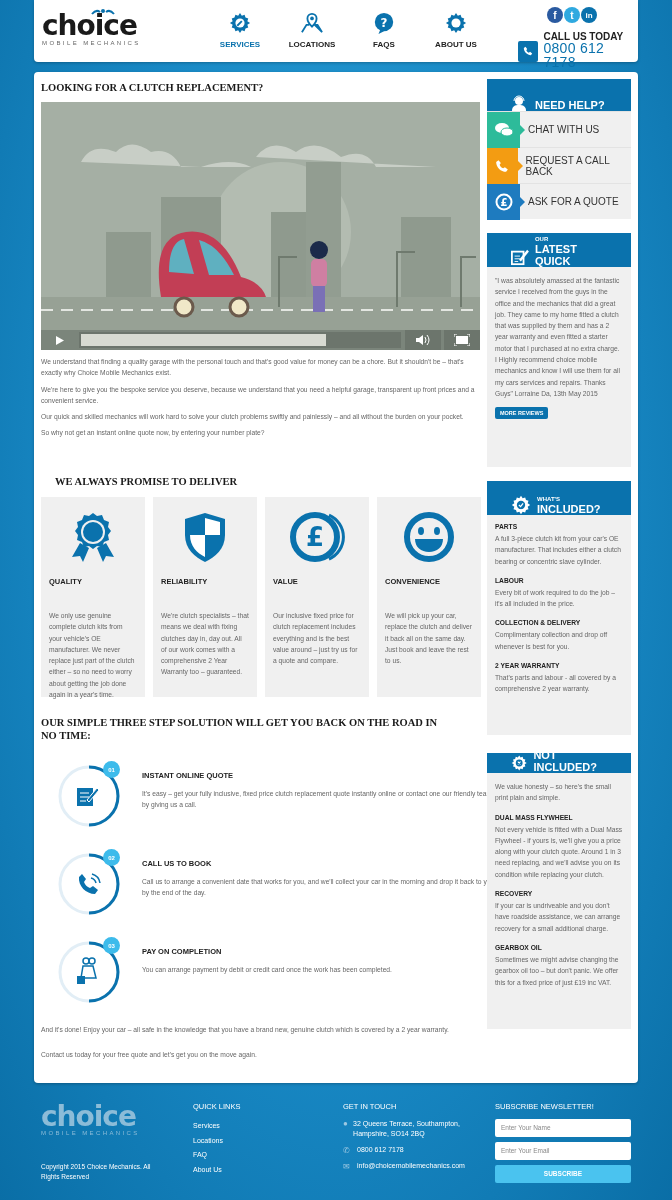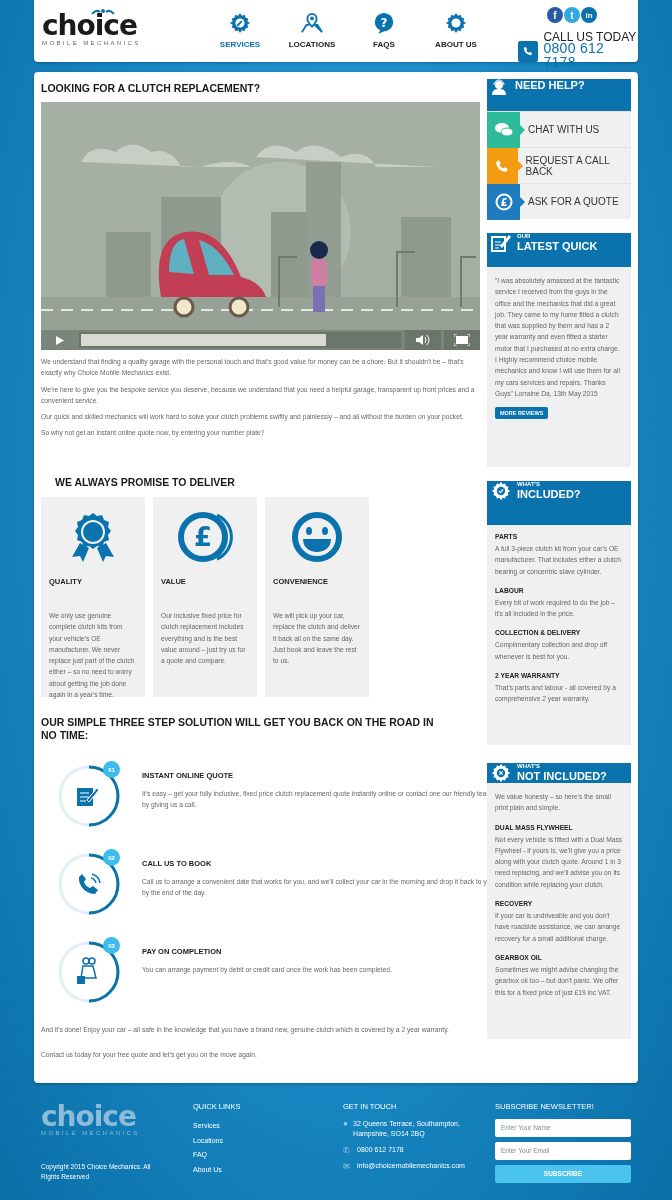--- a/index.html
+++ b/index.html
@@ -11,42 +11,42 @@
 .logo .sub{font-size:6px;letter-spacing:2.4px;color:#666;margin-top:0px}
 .logo .dots{position:absolute;left:48px;top:-4px;width:26px;height:8px}
 .nav{position:absolute;left:170px;top:12px;display:flex}
 .nav-item{width:72px;text-align:center;font-size:8px;font-weight:bold;color:#222;text-transform:uppercase}
 .nav-item.active{color:#0a72ad}
 .nav-item svg{display:block;margin:0 auto 6px}
 .social{position:absolute;left:513px;top:7px;display:flex;gap:1px}
 .social span{width:16px;height:16px;border-radius:50%;color:#fff;font-size:10px;font-weight:bold;display:flex;align-items:center;justify-content:center}
 .call{position:absolute;left:484px;top:33px;display:flex;align-items:center}
 .call .phonebox{width:21px;height:21px;background:#0a72ad;border-radius:2px;color:#fff;display:flex;align-items:center;justify-content:center;margin-right:5px}
-.call .lbl{font-size:12px;font-weight:normal;color:#222;line-height:8px}
+.call .lbl{font-size:10px;font-weight:bold;color:#222;line-height:8px}
 .call .num{font-size:14px;color:#0a72ad;line-height:14px;letter-spacing:.3px}
 .main{position:absolute;left:34px;top:72px;width:604px;height:1011px;background:#fff;border-radius:4px;box-shadow:0 1px 3px rgba(0,0,0,.25)}
 .content{position:absolute;left:7px;top:0;width:440px}
-h1,h2{font-family:Liberation Sans, sans-serif;font-weight:bold;color:#1a1a1a;text-transform:uppercase}
+h1,h2{font-family:Liberation Serif, serif;font-weight:bold;color:#1a1a1a;text-transform:uppercase}
 h1{font-size:10.5px;position:absolute;top:10px;left:0}
 .video{position:absolute;left:0;top:30px;width:439px;height:248px;background:#9aa69a;overflow:hidden}
 .ctrl{position:absolute;left:0;bottom:0;width:100%;height:20px;background:#7b857b;display:flex;align-items:center}
 .p{font-size:6.7px;line-height:11.3px;color:#666}
 h2{font-size:10.5px}
 .promise{position:absolute;top:425px;left:0;display:flex;gap:8px}
 .pcard{width:104px;height:200px;background:#f0f0f0;padding:8px 8px}
 .pcard svg{display:block;margin:6px auto 14px}
 .pcard .t{font-size:7.5px;font-weight:bold;color:#222;margin-bottom:24px}
 .pcard .d{font-size:6.7px;line-height:11.3px;color:#666}
 .step{position:absolute;left:16px;width:440px;height:80px}
 .step .ring{position:absolute;left:0;top:0;width:64px;height:64px}
 .step .badge{position:absolute;left:46px;top:-3px;width:17px;height:17px;border-radius:50%;background:#3dbbeb;color:#fff;font-size:6px;font-weight:bold;display:flex;align-items:center;justify-content:center}
 .step .st{position:absolute;left:85px;top:7px;font-size:7.5px;font-weight:bold;color:#222}
 .step .sd{position:absolute;left:85px;top:24px;width:355px;font-size:6.7px;line-height:11.3px;color:#666}
 .side{position:absolute;left:453px;top:7px;width:144px}
-.bhead{background:#0a72ad;color:#fff;display:flex;align-items:flex-start;padding:0 4px}
+.bhead{background:#0a72ad;color:#fff;display:flex;align-items:flex-end;padding:0 24px}
 .bhead .small{font-size:6px;font-weight:bold;line-height:7px}
 .bhead .big{font-size:11px;font-weight:bold;line-height:12px}
 .help-item{display:flex;height:36px;background:#f0f0f0;border-top:1px solid #e3e3e3;align-items:center}
 .help-item .ic{width:33px;height:36px;display:flex;align-items:center;justify-content:center;position:relative}
 .help-item .ic:after{content:"";position:absolute;right:-5px;top:13px;border-left:5px solid;border-left-color:inherit;border-top:5px solid transparent;border-bottom:5px solid transparent}
 .help-item .lb{margin-left:8px;font-size:10px;color:#333;text-transform:uppercase}
 .bbody{background:#f0f0f0;padding:8px 8px}
 .bbody .txt{font-size:6.7px;line-height:11.3px;color:#666}
 .bbody .ti{font-size:6.7px;font-weight:bold;color:#222;margin-bottom:3px;text-transform:uppercase}
 .btn-rev{display:inline-block;background:#0a72ad;color:#fff;font-size:5.5px;font-weight:bold;padding:3px 5px;border-radius:2px;margin-top:8px;text-transform:uppercase}
@@ -187,20 +187,28 @@
         <svg width="50" height="52" viewBox="0 0 50 52">
             <path d="M12 32l-8 14 8-1 3 6 6-14z M38 32l8 14-8-1-3 6-6-14z" fill="#0a72ad"></path>
             <path d="M25 2l4 3 5-1 2 5 5 2-1 5 3 4-3 4 1 5-5 2-2 5-5-1-4 3-4-3-5 1-2-5-5-2 1-5-3-4 3-4-1-5 5-2 2-5 5 1z" fill="#0a72ad"></path>
             <circle cx="25" cy="21" r="12" fill="#f0f0f0"></circle>
             <circle cx="25" cy="21" r="10" fill="#0a72ad"></circle>
           </svg>
         <div class="t">QUALITY</div>
         <div class="d">We only use genuine complete clutch kits from your vehicle's OE manufacturer. We never replace just part of the clutch either – so no need to worry about getting the job done again in a year's time.</div>
       </div>
       <div class="pcard">
+        <svg width="44" height="52" viewBox="0 0 44 52">
+            <path d="M22 2l20 6v16c0 14-10 22-20 27C12 46 2 38 2 24V8z" fill="#0a72ad"></path>
+            <path d="M22 7l15 4v13H22z M22 24v22C14 42 7 35 7 24z" fill="#fff"></path>
+          </svg>
+        <div class="t">RELIABILITY</div>
+        <div class="d">We're clutch specialists – that means we deal with fixing clutches day in, day out. All of our work comes with a comprehensive 2 Year Warranty too – guaranteed.</div>
+      </div>
+      <div class="pcard">
         <svg width="56" height="52" viewBox="0 0 56 52">
             <path d="M40 4a24 24 0 0 1 0 44" stroke="#0a72ad" stroke-width="3" fill="none"></path>
             <circle cx="26" cy="26" r="22" fill="none" stroke="#0a72ad" stroke-width="6"></circle>
             <text x="26" y="35" font-size="26" font-weight="bold" text-anchor="middle" fill="#0a72ad" font-family="DejaVu Sans">£</text>
           </svg>
         <div class="t">VALUE</div>
         <div class="d">Our inclusive fixed price for clutch replacement includes everything and is the best value around – just try us for a quote and compare.</div>
       </div>
       <div class="pcard">
         <svg width="52" height="52" viewBox="0 0 52 52">
@@ -315,21 +323,21 @@
             <div class="big">LATEST QUICK</div>
           </div>
       </div>
       <div class="bbody" style="height:200px">
         <div class="txt">"I was absolutely amassed at the fantastic service I received from the guys in the office and the mechanics that did a great job. They came to my home fitted a clutch that was supplied by them and has a 2 year warranty and even fitted a starter motor that I purchased at no extra charge. I Highly recommend choice mobile mechanics and know I will use them for all my cars services and repairs. Thanks Guys" Lorraine Da, 13th May 2015</div>
         <div class="btn-rev">MORE REVIEWS</div>
       </div>
     </div>
 
     <div style="margin-top:14px">
-      <div class="bhead" style="height:44px">
+      <div class="bhead" style="height:34px">
         <svg width="20" height="20" viewBox="0 0 24 24" style="margin-right:6px">
             <path fill="#fff" d="M12 1l2 3 3-1 1 3 3 1-1 3 3 2-3 2 1 3-3 1-1 3-3-1-2 3-2-3-3 1-1-3-3-1 1-3-3-2 3-2-1-3 3-1 1-3 3 1z"></path>
             <circle cx="12" cy="12" r="5" fill="#0a72ad"></circle>
             <path d="M9.5 12l2 2 3-4" stroke="#fff" stroke-width="1.5" fill="none"></path>
           </svg>
         <div>
             <div class="small">WHAT'S</div>
             <div class="big">INCLUDED?</div>
           </div>
       </div>

